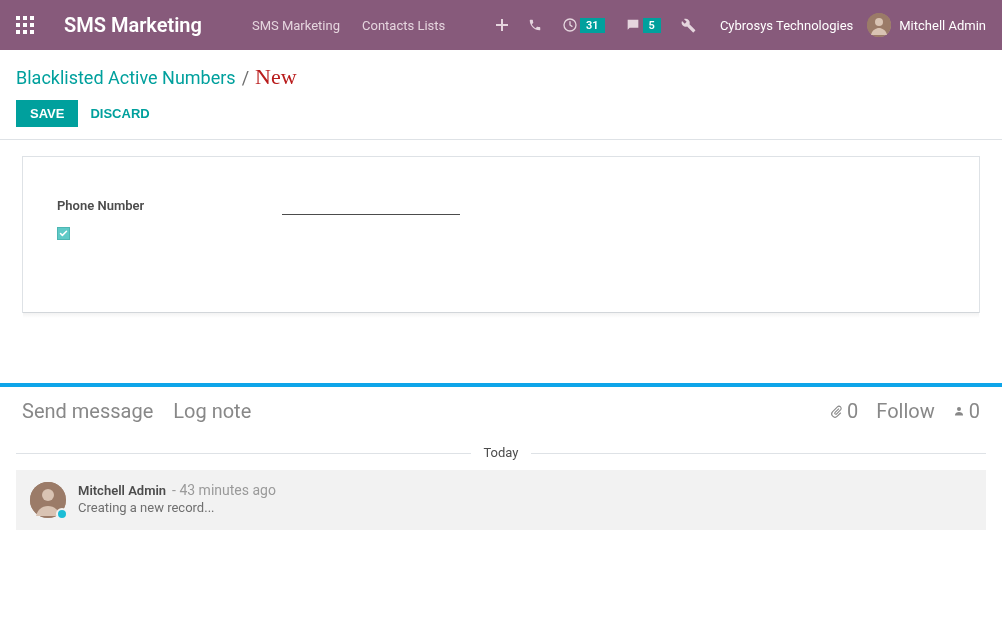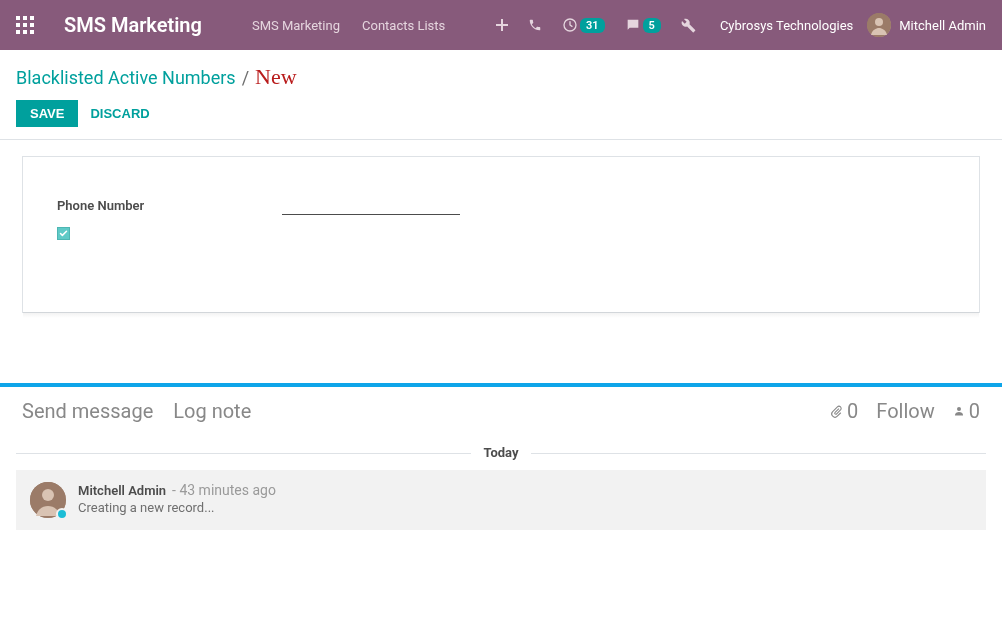--- a/index.html
+++ b/index.html
@@ -3,21 +3,21 @@
 <meta charset="utf-8">
 <style>
 * { box-sizing: border-box; margin: 0; padding: 0; }
 body { font-family: -apple-system, BlinkMacSystemFont, "Segoe UI", Roboto, Helvetica, Arial, sans-serif; font-size: 13px; color: #4c4c4c; background: #fff; }
 .navbar { background: #875a7b; height: 50px; display: flex; align-items: center; padding: 8px 16px; color: #fff; }
 .navbar .apps-icon { width: 18px; height: 18px; margin-right: 30px; cursor: pointer; }
 .navbar .brand { font-size: 20px; font-weight: 600; margin-right: 50px; color: #fff; }
 .navbar .nav-link { color: #e5d5de; font-size: 13px; margin-right: 22px; cursor: pointer; }
 .navbar .spacer { flex: 1; }
 .navbar .icon-btn { color: #e5d5de; margin: 0 10px; cursor: pointer; display: flex; align-items: center; position: relative; }
-.navbar .badge { background: #00a09d; color: #fff; font-size: 11px; font-weight: 600; padding: 1px 6px; border-radius: 6px; margin-left: 2px; }
+.navbar .badge { background: #00a09d; color: #fff; font-size: 11px; font-weight: 600; padding: 1px 6px; border-radius: 0; margin-left: 2px; }
 .navbar .company { color: #fff; margin: 0 14px; font-size: 13px; cursor: pointer; }
 .navbar .user { display: flex; align-items: center; cursor: pointer; }
 .navbar .avatar-sm { width: 24px; height: 24px; border-radius: 50%; margin-right: 8px; background: linear-gradient(135deg,#8a6d5c,#c9a893); display:flex; align-items:center; justify-content:center; font-size:10px; color:#fff; }
 .navbar .user-name { color: #fff; font-size: 13px; }
 
 .breadcrumb-row { padding: 14px 16px 0 16px; display: flex; align-items: center; }
 .breadcrumb-link { color: #00a09d; font-size: 18px; cursor: pointer; }
 .breadcrumb-sep { color: #6f6f6f; font-size: 18px; margin: 0 6px; }
 .breadcrumb-current { color: #b91c1c; font-size: 22px; font-family: Liberation Serif, serif; }
 
@@ -39,21 +39,21 @@
 
 .chatter { margin-top: 70px; }
 .chatter-top { border-top: 4px solid #0ea5e9; padding: 12px 22px; display: flex; align-items: center; color: #888; font-size: 20px; }
 .chatter-top .ct-link { margin-right: 20px; cursor: pointer; color: #888; }
 .chatter-top .ct-spacer { flex: 1; }
 .chatter-top .ct-item { margin-left: 18px; display: flex; align-items: center; cursor: pointer; color: #888; }
 .chatter-top .ct-item span.cnt { margin-left: 4px; }
 
 .date-sep { position: relative; text-align: center; margin: 10px 16px 10px 16px; }
 .date-sep::before { content:""; position:absolute; left:0; right:0; top:50%; border-top:1px solid #dee2e6; z-index:0; }
-.date-sep span { position: relative; background:#fff; padding: 0 12px; color:#4c4c4c; font-weight:700; font-size:13px; z-index:1; }
+.date-sep span { position: relative; background:#fff; padding: 0 12px; color:#4c4c4c; font-weight:400; font-size:13px; z-index:1; }
 
 .message { margin: 10px 16px 16px 16px; background: #f2f2f2; padding: 12px 14px; display: flex; align-items: flex-start; }
 .message .msg-avatar { width: 36px; height: 36px; border-radius: 50%; background: linear-gradient(135deg,#8a6d5c,#c9a893); margin-right: 12px; position:relative; flex-shrink:0; display:flex; align-items:center; justify-content:center; color:#fff; font-size:12px; }
 .message .presence { position:absolute; right:-2px; bottom:-2px; width:12px; height:12px; border-radius:50%; background:#1cbdd6; border:2px solid #f2f2f2; }
 .message .msg-body { flex:1; }
 .message .msg-head { display:flex; align-items:baseline; }
 .message .msg-author { font-weight:600; color:#4c4c4c; font-size:13px; margin-right:6px; }
 .message .msg-time { font-size:14px; color:#9a9a9a; }
 .message .msg-text { color:#6f6f6f; font-size:13px; margin-top:2px; }
 

